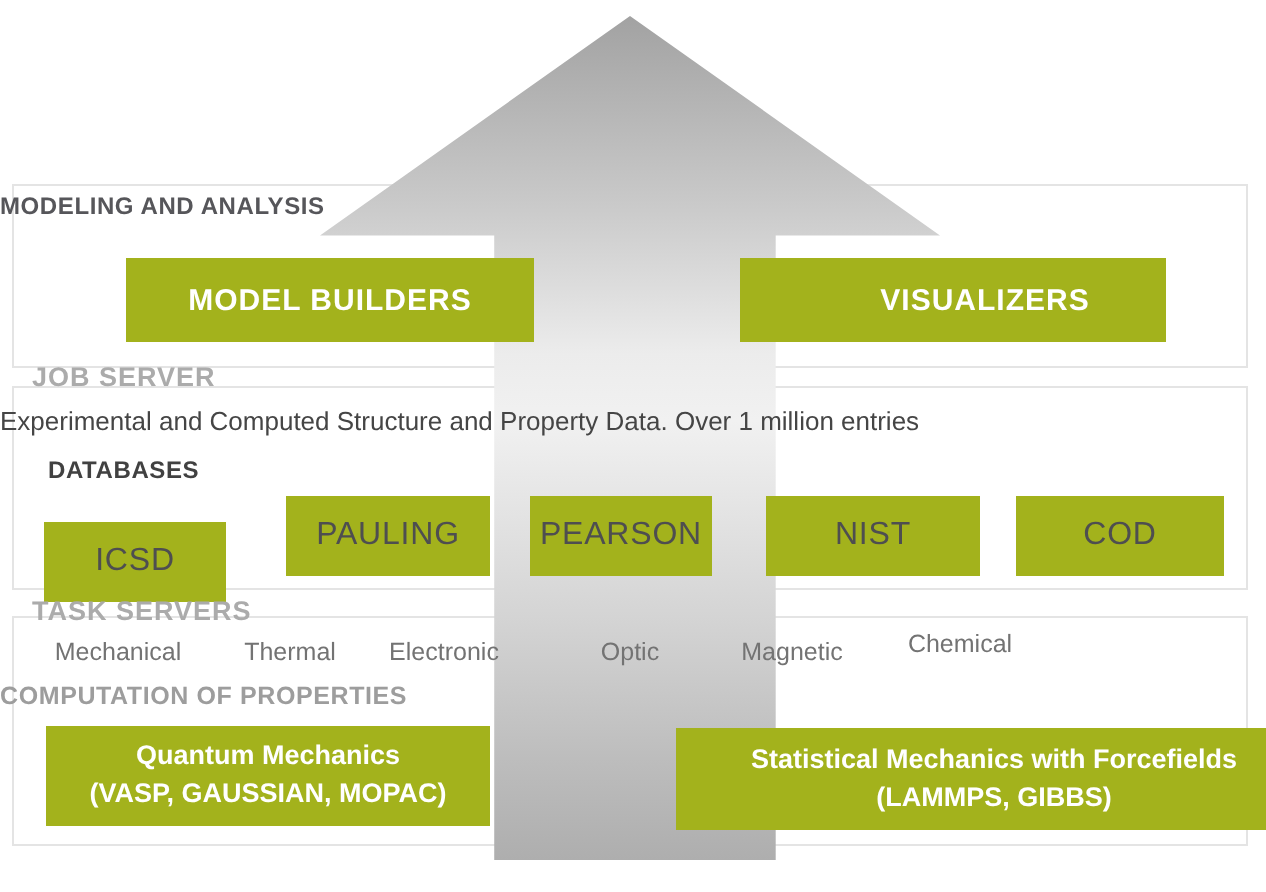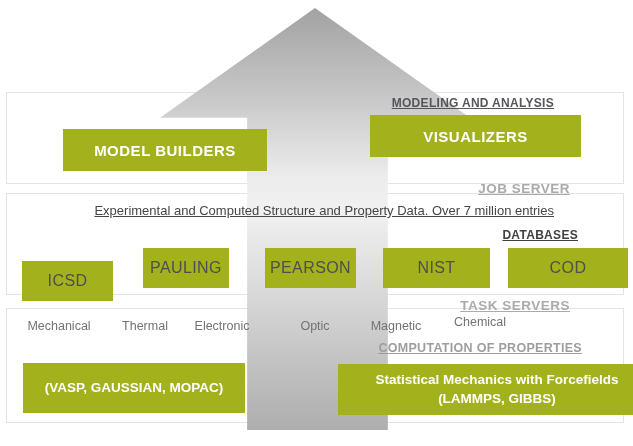--- a/index.html
+++ b/index.html
@@ -24,42 +24,42 @@
   
   .panel{
     left:6px;width:618px;z-index:1;background:#ffffff;
     border:1px solid #e4e4e4;box-sizing:border-box;
   }
   .panel.s1{top:92px;height:92px;}
   .panel.s2{top:193px;height:102px;}
   .panel.s3{top:308px;height:115px;}
 
   
-  .line{left:0;width:554px;text-align:right;z-index:3;text-decoration:underline;}
+  .line{left:0;width:554px;text-align:left;z-index:3;}
   .dark-title{font-weight:bold;font-size:12px;color:#56565a;letter-spacing:.3px;}
   .gray-title{font-weight:bold;font-size:13.5px;color:#ababab;letter-spacing:.5px;padding-left:16px;}
   .desc{font-size:13px;color:#454545;}
   .db-title{font-weight:bold;font-size:12px;color:#414141;letter-spacing:.3px;}
-  .comp-title{font-weight:bold;font-size:12.5px;color:#9d9d9d;letter-spacing:.3px;margin-left:28px;}
+  .comp-title{font-weight:bold;font-size:12.5px;color:#9d9d9d;letter-spacing:.3px;}
 
   
   .green{
     background:#a3b21c;color:#ffffff;z-index:3;
     display:flex;align-items:center;justify-content:center;
   }
   .big-label{font-weight:bold;font-size:15px;letter-spacing:.5px;}
   .mb{left:63px;top:129px;width:204px;height:42px;}
-  .vz{left:370px;top:115px;width:211px;height:42px;}
+  .vz{left:370px;top:129px;width:181px;height:42px;padding-left:32px;}
 
   .db{top:248px;height:40px;color:#4e4e50;font-size:16px;letter-spacing:.4px;}
   .db1{left:22px;width:91px;margin-top:13px;}
-  .db2{left:143px;width:86px;}
+  .db2{left:143px;width:102px;}
   .db3{left:265px;width:91px;}
   .db4{left:383px;width:107px;}
-  .db5{left:508px;width:120px;}
+  .db5{left:508px;width:104px;}
 
   .prop{z-index:3;font-size:12.5px;color:#737373;transform:translateX(-50%);top:319px;white-space:nowrap;}
 
   .calc{flex-direction:column;font-weight:bold;font-size:13.5px;line-height:1.4;}
   .qm{left:23px;top:363px;width:222px;height:50px;}
   .sm{left:338px;top:364px;width:318px;height:51px;}
 </style>
 </head>
 <body>
 
@@ -72,21 +72,21 @@
 <div class="abs line dark-title" style="top:96px;">MODELING AND ANALYSIS</div>
 <div class="abs green big-label mb">
   <span>MODEL BUILDERS</span>
 </div>
 <div class="abs green big-label vz">
   <span>VISUALIZERS</span>
 </div>
 
 <div class="abs line gray-title" style="top:181px;">JOB SERVER</div>
 
-<div class="abs line desc" style="top:203px;">Experimental and Computed Structure and Property Data. Over 7 million entries</div>
+<div class="abs line desc" style="top:203px;">Experimental and Computed Structure and Property Data. Over 1 million entries</div>
 <div class="abs line db-title" style="top:228px;padding-left:24px;">DATABASES</div>
 <div class="abs green db db1">
   <span>ICSD</span>
 </div>
 <div class="abs green db db2">
   <span>PAULING</span>
 </div>
 <div class="abs green db db3">
   <span>PEARSON</span>
 </div>
@@ -102,18 +102,19 @@
 <span class="abs prop" style="left:59px;">Mechanical</span>
 <span class="abs prop" style="left:145px;">Thermal</span>
 <span class="abs prop" style="left:222px;">Electronic</span>
 <span class="abs prop" style="left:315px;">Optic</span>
 <span class="abs prop" style="left:396px;">Magnetic</span>
 <span class="abs prop" style="left:480px;top:315px;">Chemical</span>
 
 <div class="abs line comp-title" style="top:341px;">COMPUTATION OF PROPERTIES</div>
 
 <div class="abs green calc qm">
+  <span>Quantum Mechanics</span>
   <span>(VASP, GAUSSIAN, MOPAC)</span>
 </div>
 <div class="abs green calc sm">
   <span>Statistical Mechanics with Forcefields</span>
   <span>(LAMMPS, GIBBS)</span>
 </div>
 
 </body></html>

